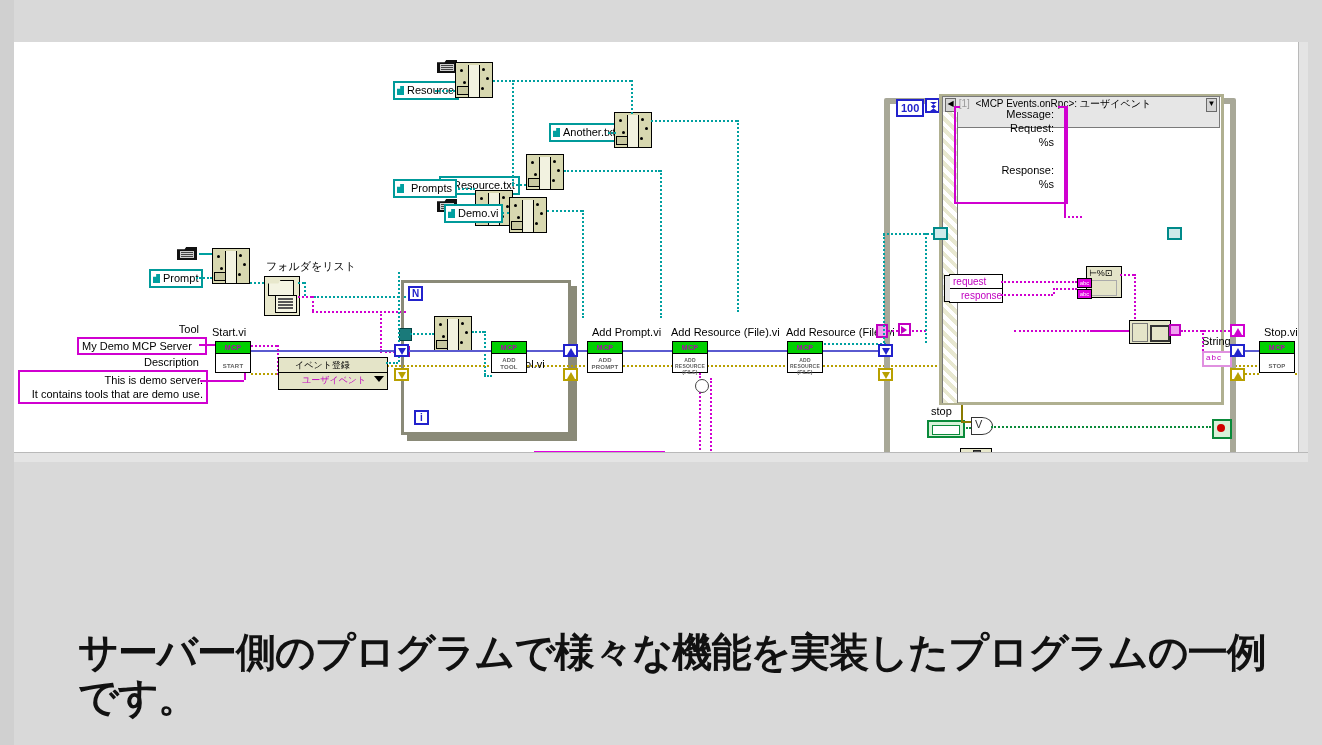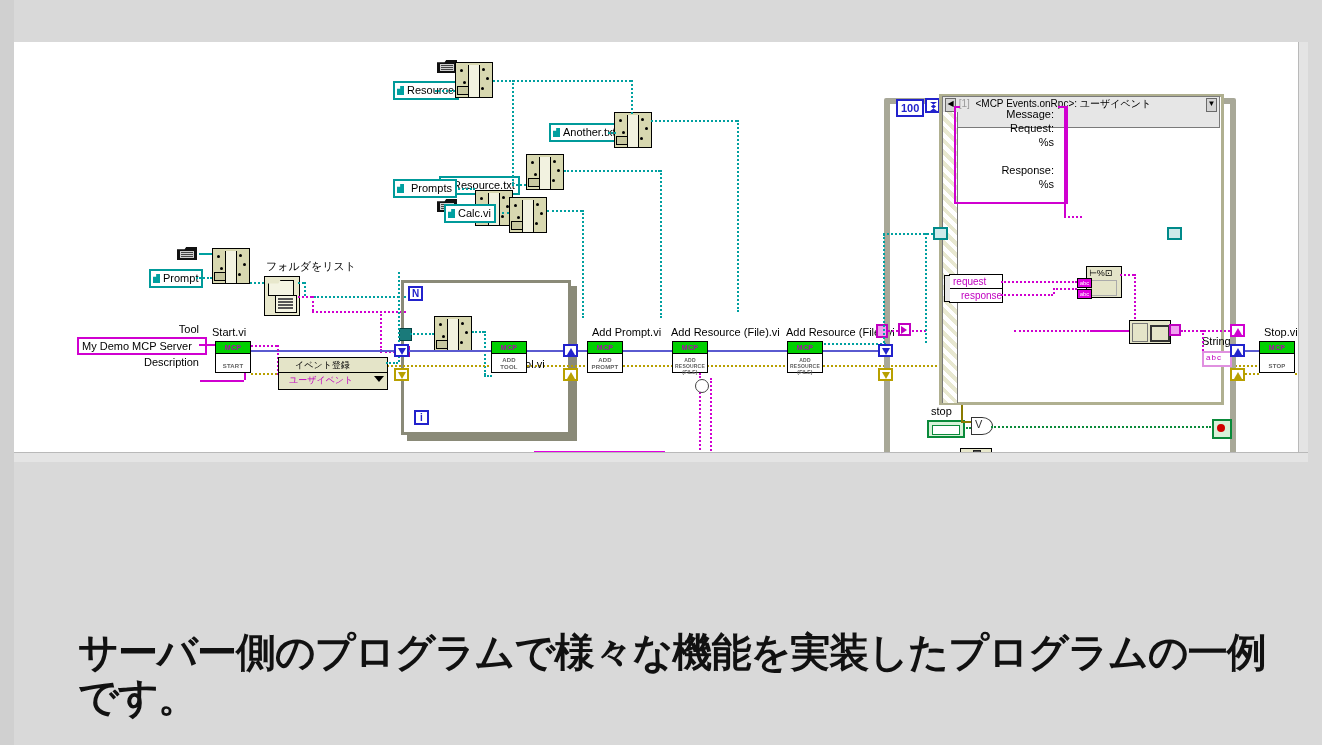--- a/index.html
+++ b/index.html
@@ -129,21 +129,21 @@
   
   .unbundle{position:absolute;border:1px solid #000;background:#fff;}
   .unbundle .row{font-size:10px;color:#c000c0;padding:0 3px;line-height:13px;border-bottom:1px solid #000;
                  white-space:nowrap;}
   .unbundle .row:last-child{border-bottom:none;margin-left:8px;}
   .unbundle .stub{position:absolute;left:-6px;top:0;width:6px;height:100%;background:#e8e8e8;border:1px solid #000;border-right:none;box-sizing:border-box;}
 
   
   .regev{position:absolute;background:#e4e4c8;border:1px solid #000;font-size:9px;}
   .regev .t{height:14px;line-height:14px;border-bottom:1px solid #000;padding-left:16px;color:#000;white-space:nowrap;}
-  .regev .b{height:15px;line-height:15px;padding-left:10px;color:#c000c0;white-space:nowrap;position:relative;}
+  .regev .b{height:15px;line-height:15px;padding-left:23px;color:#c000c0;white-space:nowrap;position:relative;}
   .regev .b .cv{position:absolute;right:3px;top:3px;border-left:5px solid transparent;border-right:5px solid transparent;border-top:6px solid #000;}
 
   
   .fmt{position:absolute;width:34px;height:30px;background:#e4e4c8;border:1px solid #000;}
   .fmt .hdr{position:absolute;left:2px;top:1px;font-size:9px;color:#000;}
   .abcpin{position:absolute;width:13px;height:8px;background:#e000e0;border:1px solid #000;
           font-size:6px;color:#fff;text-align:center;line-height:8px;}
 
   
   .abcbox{position:absolute;border:2px solid #e090e0;background:#fff;width:26px;height:12px;}
@@ -273,21 +273,21 @@
           <div class="dt" style="left:4px;top:6px;"></div>
           <div class="dt" style="left:7px;top:18px;"></div>
       <div class="dt" style="left:26px;top:5px;"></div>
           <div class="dt" style="left:30px;top:14px;"></div>
           <div class="dt" style="left:25px;top:24px;"></div>
       <div class="pin"></div>
     </div>
     <div class="w h tealdot" style="left:441px;top:146px;width:20px;"></div>
     <div class="w h teal" style="left:444px;top:163px;width:0;"></div>
 
-    <div class="ctl-path" style="left:430px;top:162px;">Calc.vi</div>
+    <div class="ctl-path" style="left:430px;top:162px;">Demo.vi</div>
     <div class="fn-build" style="left:495px;top:155px;">
       <div class="sp"></div>
           <div class="dt" style="left:4px;top:6px;"></div>
           <div class="dt" style="left:7px;top:18px;"></div>
       <div class="dt" style="left:26px;top:5px;"></div>
           <div class="dt" style="left:30px;top:14px;"></div>
           <div class="dt" style="left:25px;top:24px;"></div>
       <div class="pin"></div>
     </div>
     <div class="w h tealdot" style="left:488px;top:170px;width:7px;"></div>
@@ -353,20 +353,24 @@
     </div>
     <div class="w h tealdot" style="left:396px;top:291px;width:24px;"></div>
     <div class="w h tealdot" style="left:458px;top:289px;width:12px;"></div>
     <div class="w v tealdotv" style="left:470px;top:289px;height:44px;"></div>
     <div class="w h tealdot" style="left:470px;top:333px;width:8px;"></div>
 
     <div class="lbl r" style="left:120px;top:282px;width:65px;">Tool</div>
     <div class="ctl-string" style="left:63px;top:295px;width:120px;">My Demo MCP Server</div>
 
     <div class="lbl r" style="left:110px;top:315px;width:75px;">Description</div>
+    <div class="ctl-string two" style="left:4px;top:328px;width:180px;text-align:right;">
+      <div>This is demo server.</div>
+      <div>It contains tools that are demo use.</div>
+    </div>
     <div class="w h mag" style="left:185px;top:302px;width:16px;"></div>
     <div class="w h mag" style="left:186px;top:338px;width:44px;"></div>
     <div class="w v mag" style="left:230px;top:312px;height:26px;"></div>
     <div class="w h mag" style="left:201px;top:312px;width:29px;"></div>
 
     <div class="lbl" style="left:198px;top:285px;">Start.vi</div>
     <div class="vi" style="left:201px;top:299px;width:36px;height:32px;">
       <div class="hd">MCP</div>
       <div class="bd" style="line-height:18px;">START</div>
     </div>

